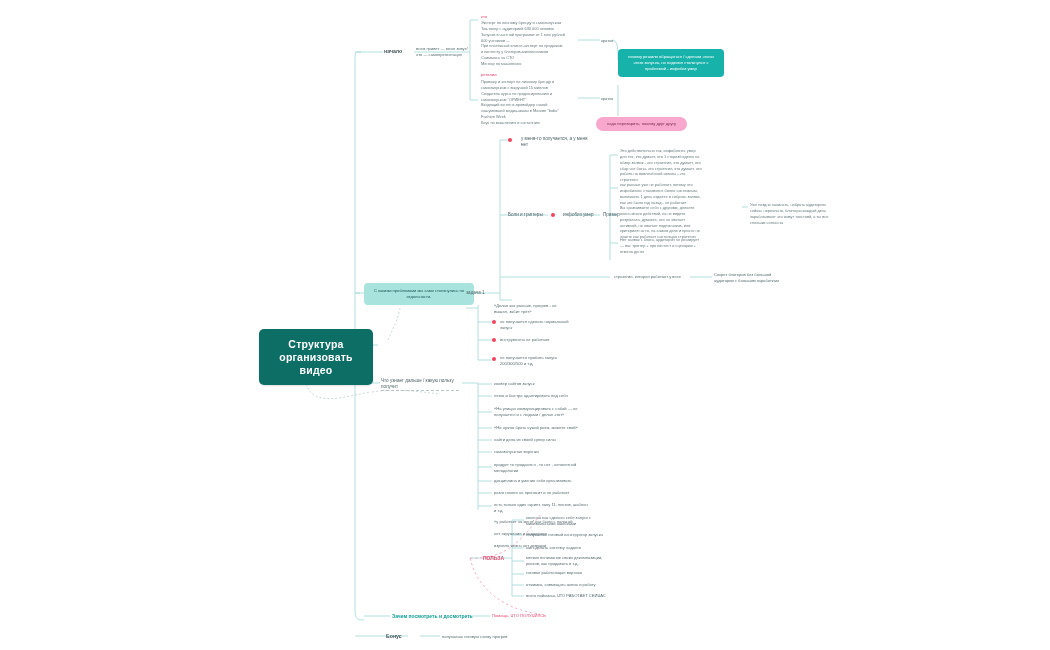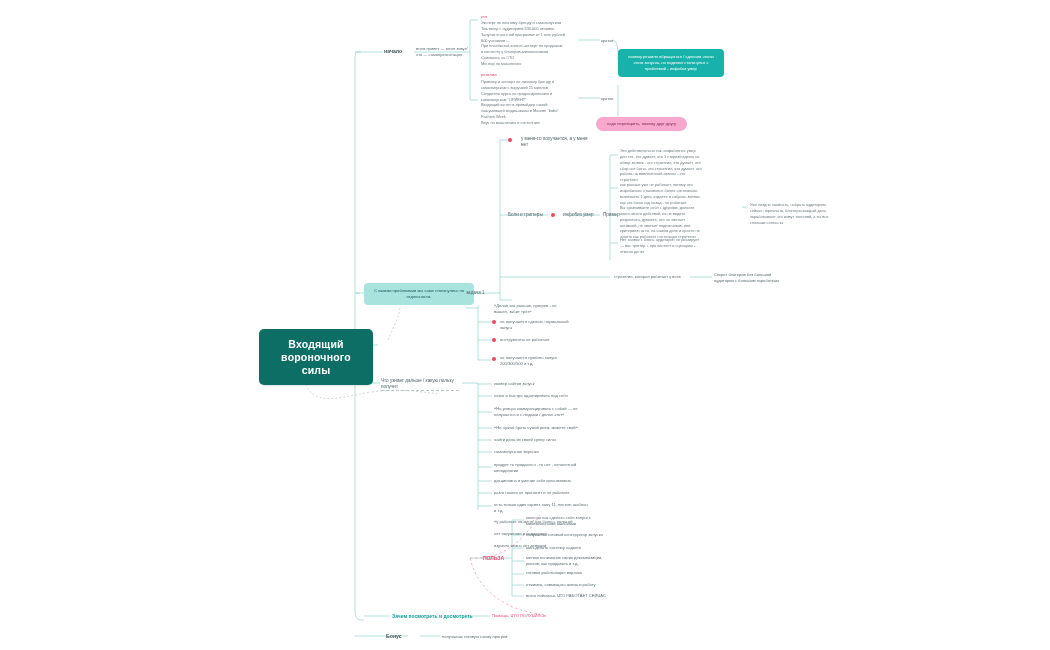--- a/index.html
+++ b/index.html
@@ -138,22 +138,22 @@
     <path d="M305 360 C 300 410, 330 400, 370 392" fill="none" stroke="#b9c6c9" stroke-width="0.7" stroke-dasharray="2,2"></path>
     <path d="M372 392 C 400 388, 420 392, 440 394" fill="none" stroke="#b9c6c9" stroke-width="0.7" stroke-dasharray="2,2"></path>
 
     <path d="M470 558 C 500 560, 520 545, 540 515" fill="none" stroke="#f4a0bb" stroke-width="0.8" stroke-dasharray="2.5,2.5"></path>
     <path d="M470 558 C 480 600, 520 612, 540 614" fill="none" stroke="#f4a0bb" stroke-width="0.8" stroke-dasharray="2.5,2.5"></path>
 
     <path d="M400 308 C 398 320, 392 330, 388 340" fill="none" stroke="#b9c6c9" stroke-width="0.7" stroke-dasharray="2,2"></path>
   </svg>
 
   <div class="node root" style="left:259px;top:329px;width:86px;">
-    <span>Входящий</span>
-    <span class="l2">вороночного силы</span>
+    <span>Структура</span>
+    <span class="l2">организовать видео</span>
   </div>
 
   <div class="node lbl-b" style="left:384px;top:48px;">начало</div>
   <div class="node item" style="left:416px;top:46px;width:54px;">всем привет — меня зовут/что — самопрезентация</div>
 
   <div class="node lbl-pink-s" style="left:481px;top:14px;">кто</div>
   <div class="node para" style="left:481px;top:20px;width:98px;">
     <div>Эксперт по личному бренду и самозапускам</div>
     <div>Тик-токер с аудиторией 630.000 человек</div>
     <div>Запуски в частной программе от 1 млн рублей</div>

